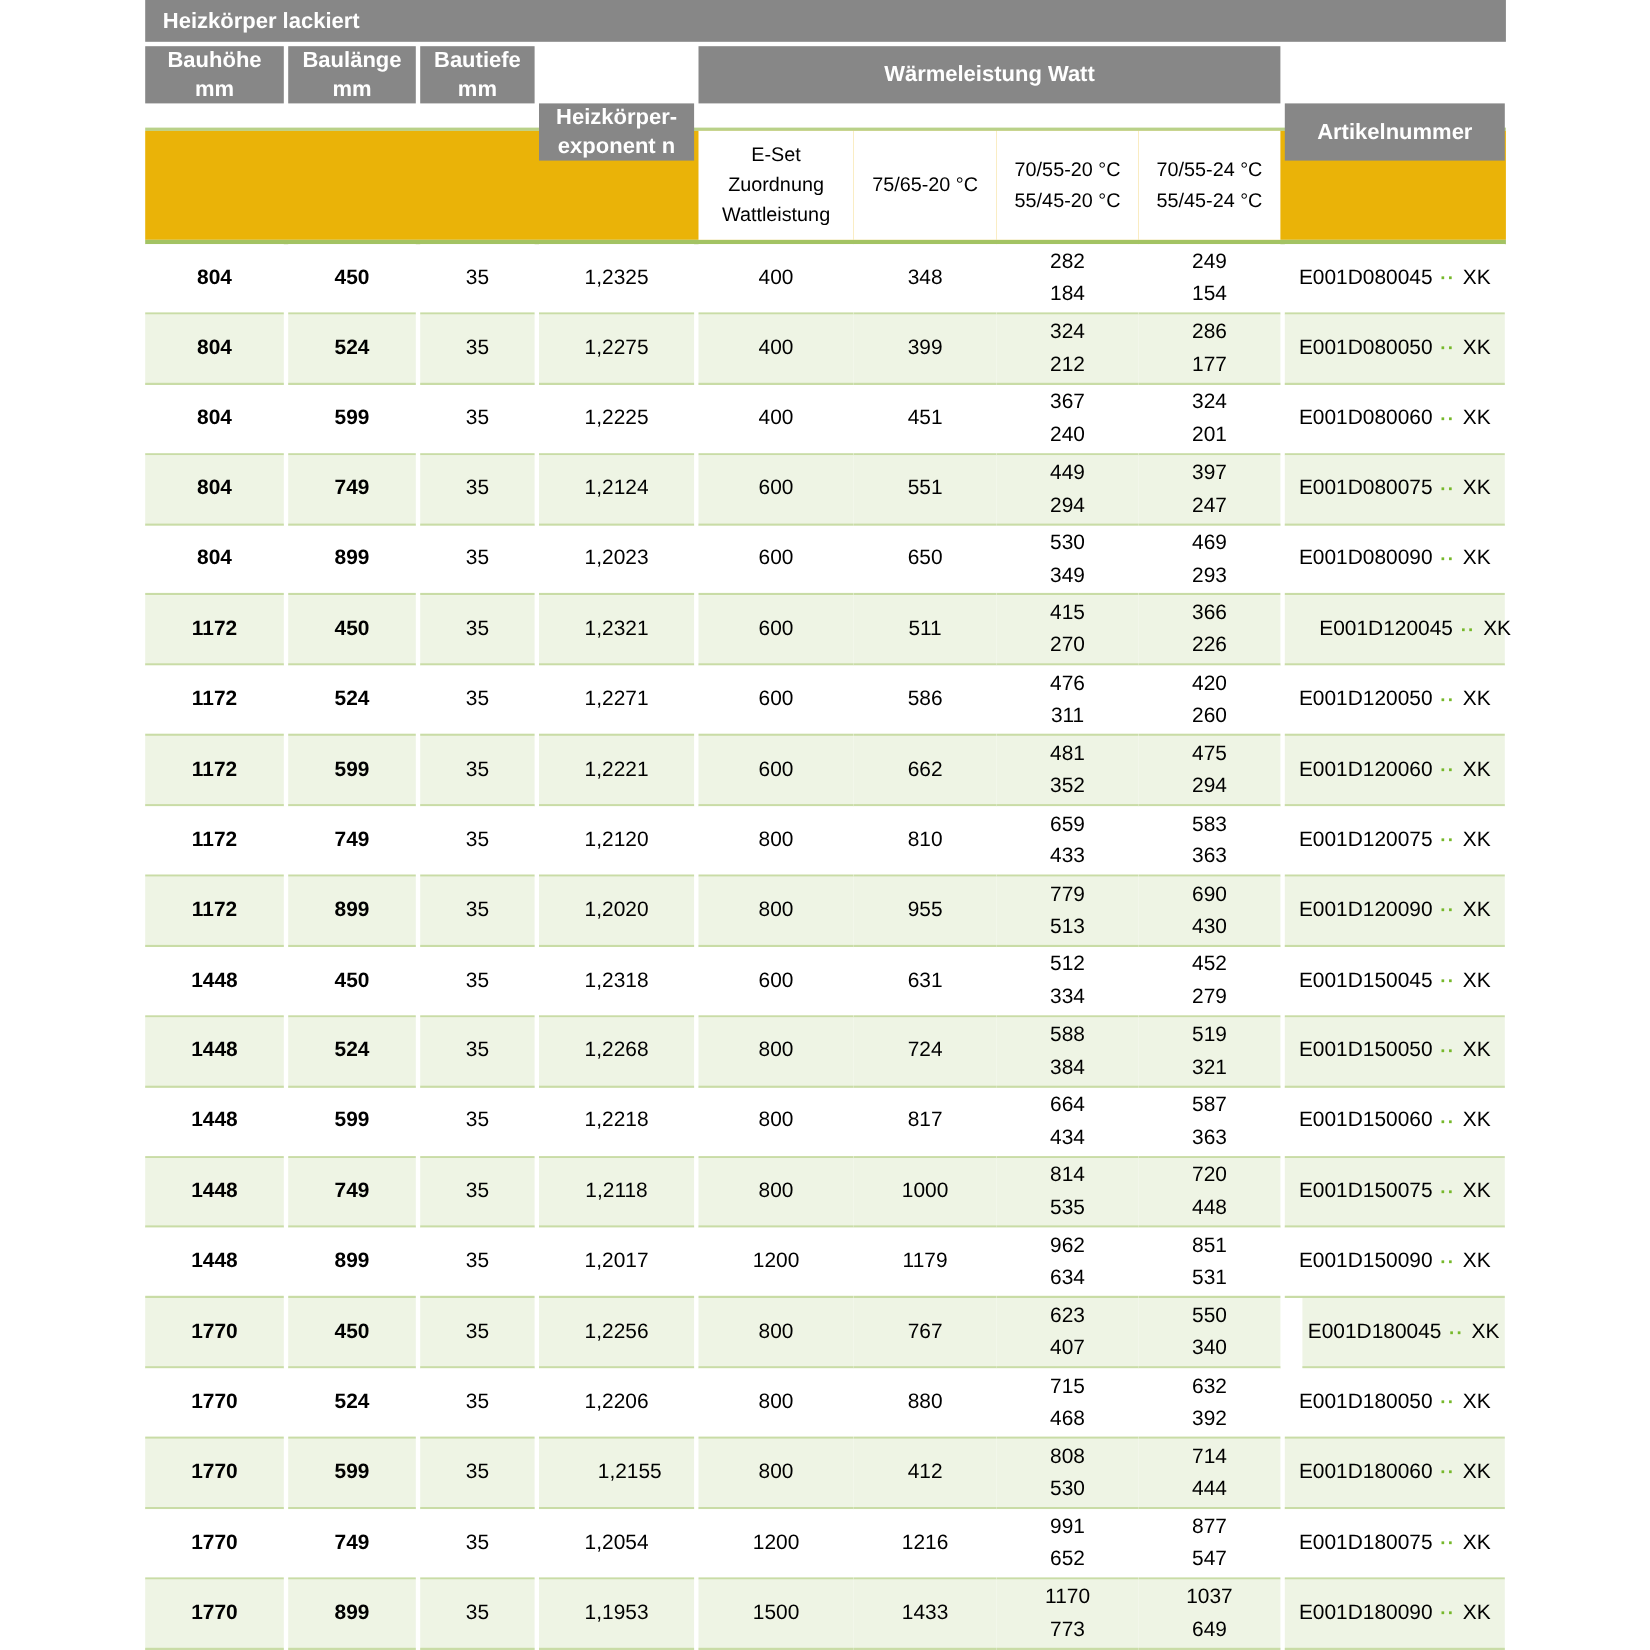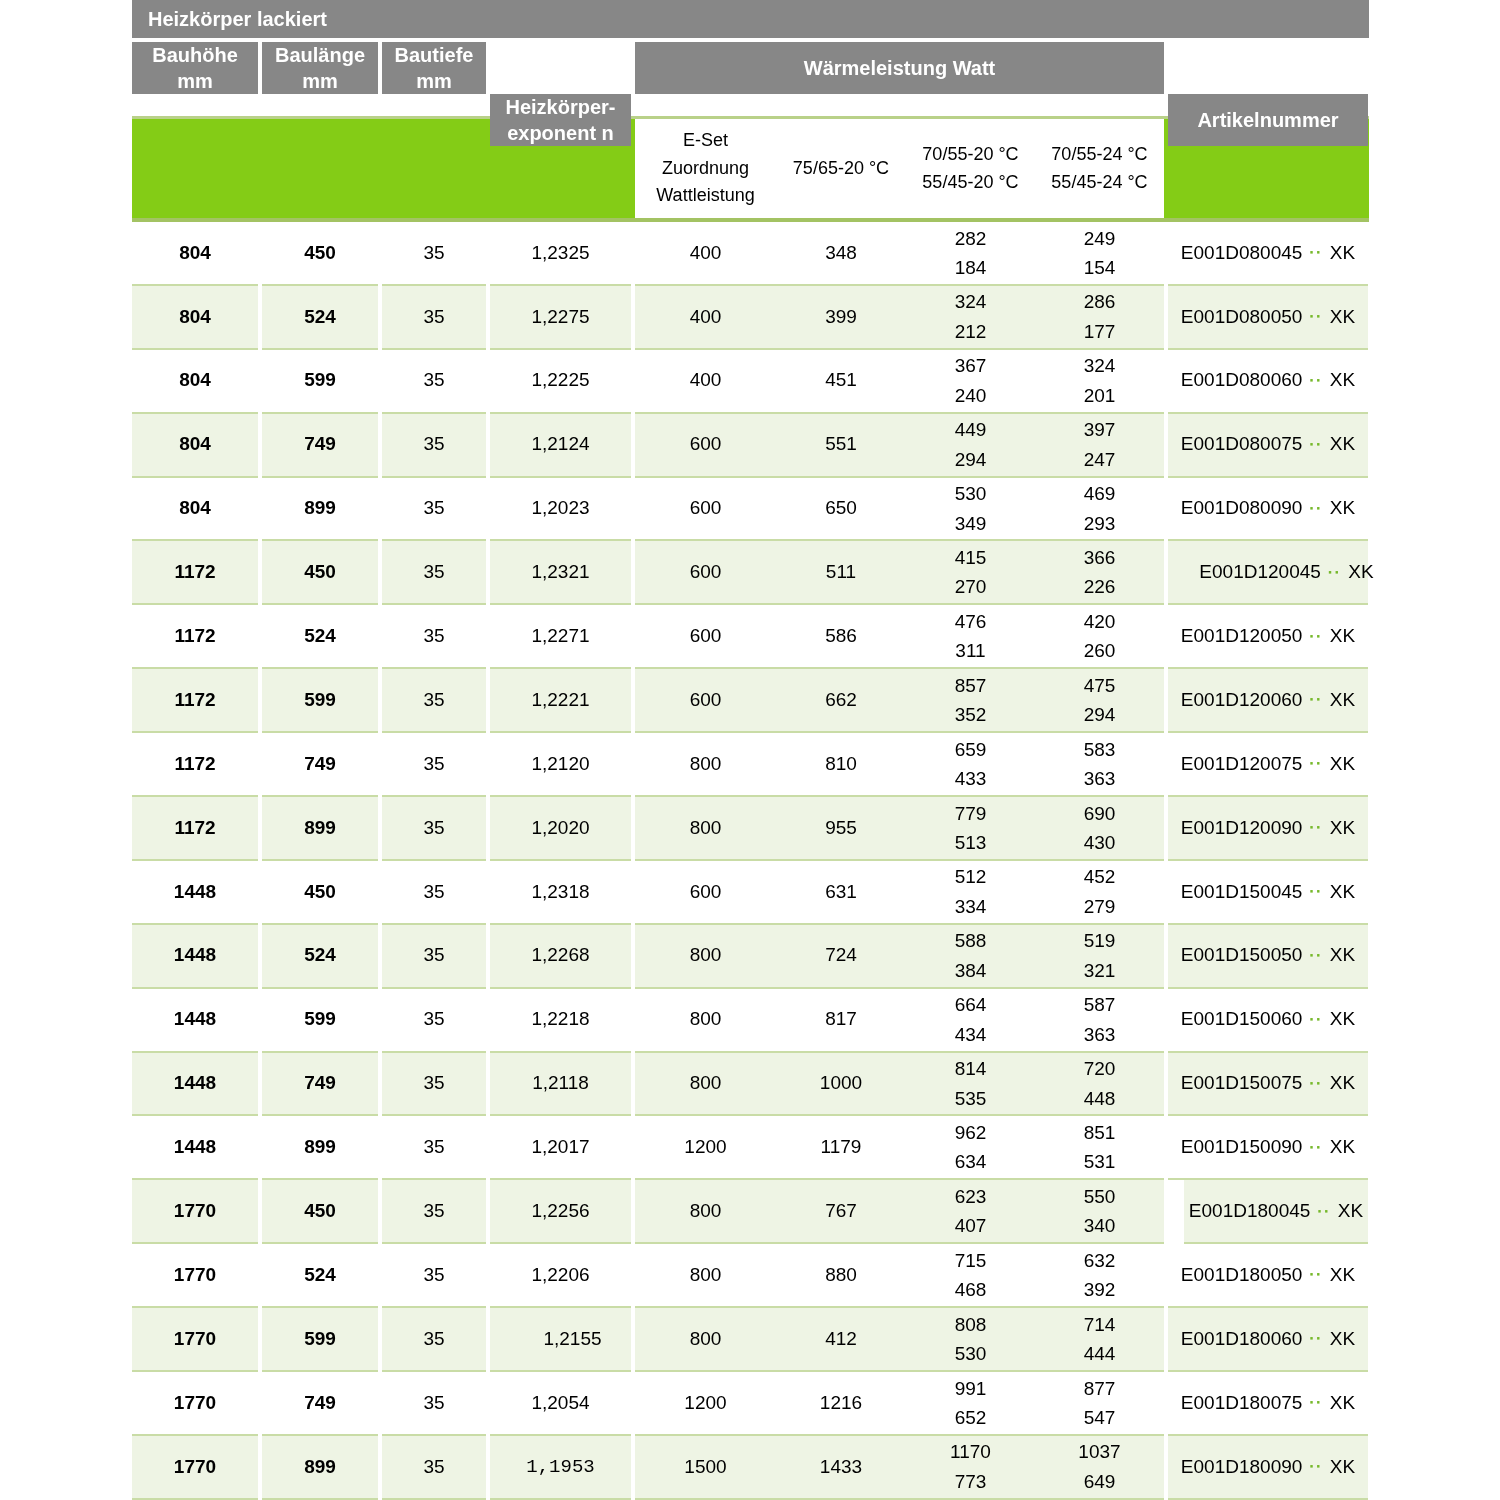--- a/index.html
+++ b/index.html
@@ -28,21 +28,21 @@
   .hcell {
     background:var(--header-gray,#878787); color:#fff; font-weight:bold; font-size:20px;
     display:flex; flex-direction:column; align-items:center; justify-content:center;
     text-align:center; line-height:1.3;
   }
 
   .green-line { width:100%; }
   .green-line.thin  { height:3px; background:var(--green-light,#b9d189); }
   .green-line.thick { height:4px; background:var(--green-mid,#a3c363); }
 
-  .subheader-row { height:99px; background:#84cc16; }
+  .subheader-row { height:99px; background:#eab308; }
   .scell {
     display:flex; flex-direction:column; align-items:center; justify-content:center;
     text-align:center; font-size:18px; line-height:1.55; color:#000; background:#fff;
   }
 
   .c1{grid-column:1} .c3{grid-column:3} .c5{grid-column:5} .c7{grid-column:7}
   .c9{grid-column:9} .c9s4{grid-column:9 / span 4}
   .c10{grid-column:10} .c11{grid-column:11} .c12{grid-column:12} .c14{grid-column:14}
 
   .trow { height:63.9px; }
@@ -310,21 +310,21 @@
       </div>
       <div class="grid trow alt">
         <div class="dcell bold" style="grid-column: 1;">1172</div>
         <div class="dcell bold" style="grid-column: 3;">599</div>
         <div class="dcell" style="grid-column: 5;">35</div>
         <div class="dcell" style="grid-column: 7;">1,2221</div>
         <div class="dcell" style="grid-column: 9;">600</div>
         <div class="dcell" style="grid-column: 10;">662</div>
         <div class="dcell" style="grid-column: 11;">
           <div class="two">
-            <div>857</div>
+            <div>481</div>
             <div>352</div>
           </div>
         </div>
         <div class="dcell" style="grid-column: 12;">
           <div class="two">
             <div>475</div>
             <div>294</div>
           </div>
         </div>
         <div class="dcell" style="grid-column: 14;">
@@ -629,21 +629,21 @@
             <span>E001D180075</span>
             <span class="dots">∙∙</span>
             <span>XK</span>
           </div>
         </div>
       </div>
       <div class="grid trow alt">
         <div class="dcell bold" style="grid-column: 1;">1770</div>
         <div class="dcell bold" style="grid-column: 3;">899</div>
         <div class="dcell" style="grid-column: 5;">35</div>
-        <div class="dcell" style="grid-column: 7; font-family: Liberation Mono, monospace;">1,1953</div>
+        <div class="dcell" style="grid-column: 7;">1,1953</div>
         <div class="dcell" style="grid-column: 9;">1500</div>
         <div class="dcell" style="grid-column: 10;">1433</div>
         <div class="dcell" style="grid-column: 11;">
           <div class="two">
             <div>1170</div>
             <div>773</div>
           </div>
         </div>
         <div class="dcell" style="grid-column: 12;">
           <div class="two">

